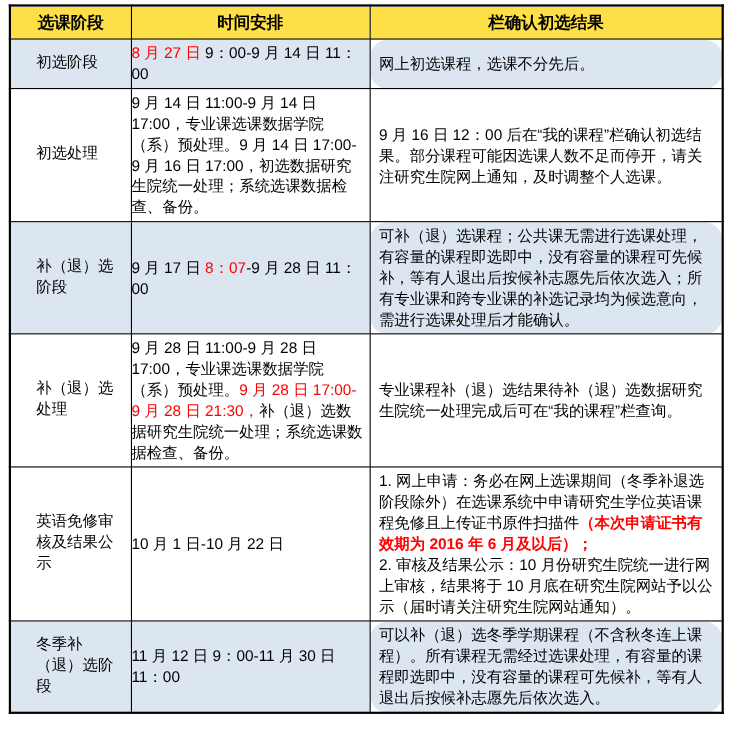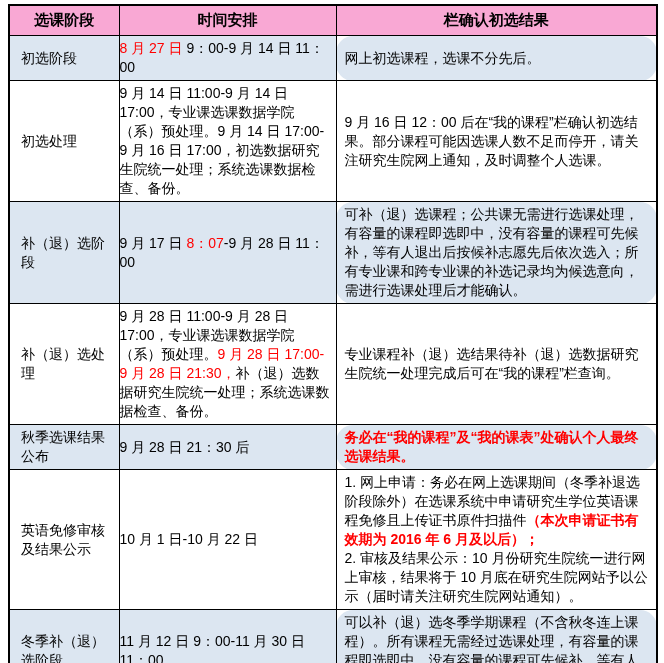--- a/index.html
+++ b/index.html
@@ -28,29 +28,29 @@
     border: 1px solid var(--border-color, #000);
     box-sizing: border-box;
     vertical-align: middle;
     overflow: hidden;
   }
   th {
     font-size: 15px;
     font-weight: bold;
     text-align: center;
     padding: 5px 4px;
-    background: #f9a8d4;
+    background: #fde047;
   }
   td {
     font-size: 14px;
     line-height: 19px;
     padding: 3px 6px;
     text-align: left;
   }
-  td.phase-cell  { padding-left: 11px; }
+  td.phase-cell  { padding-left: 23px; font-family: Liberation Mono, monospace; }
   td.time-cell   { padding-left: 0; }
   td.operations-cell { padding-left: 8px; border-radius: 17px; }
   tr.shaded td { background: var(--shaded-bg, #dce6f1); }
   td p {
     margin: 0;
     word-wrap: break-word;
   }
   .red { color: var(--highlight-red, #ff0000); }
   .red-bold { color: var(--highlight-red, #ff0000); font-weight: bold; }
   thead tr { height: 29px; }
@@ -102,29 +102,20 @@
         </tr>
         <tr>
           <td class="phase-cell">补（退）选处理</td>
           <td class="time-cell">
             <p><span>9 月 28 日 11:00-9 月 28 日 17:00，专业课选课数据学院（系）预处理。</span><span class="red">9 月 28 日 17:00-9 月 28 日 21:30，</span><span>补（退）选数据研究生院统一处理；系统选课数据检查、备份。</span></p>
           </td>
           <td class="operations-cell">
             <p><span>专业课程补（退）选结果待补（退）选数据研究生院统一处理完成后可在“我的课程”栏查询。</span></p>
           </td>
         </tr>
-        <tr class="shaded">
-          <td class="phase-cell">秋季选课结果公布</td>
-          <td class="time-cell">
-            <p><span>9 月 28 日 21：30 后</span></p>
-          </td>
-          <td class="operations-cell">
-            <p><span class="red-bold">务必在“我的课程”及“我的课表”处确认个人最终选课结果。</span></p>
-          </td>
-        </tr>
         <tr>
           <td class="phase-cell">英语免修审核及结果公示</td>
           <td class="time-cell">
             <p><span>10 月 1 日-10 月 22 日</span></p>
           </td>
           <td class="operations-cell">
             <p><span>1. 网上申请：务必在网上选课期间（冬季补退选阶段除外）在选课系统中申请研究生学位英语课程免修且上传证书原件扫描件</span><span class="red-bold">（本次申请证书有效期为 2016 年 6 月及以后）；</span></p>
             <p><span>2. 审核及结果公示：10 月份研究生院统一进行网上审核，结果将于 10 月底在研究生院网站予以公示（届时请关注研究生院网站通知）。</span></p>
           </td>
         </tr>

